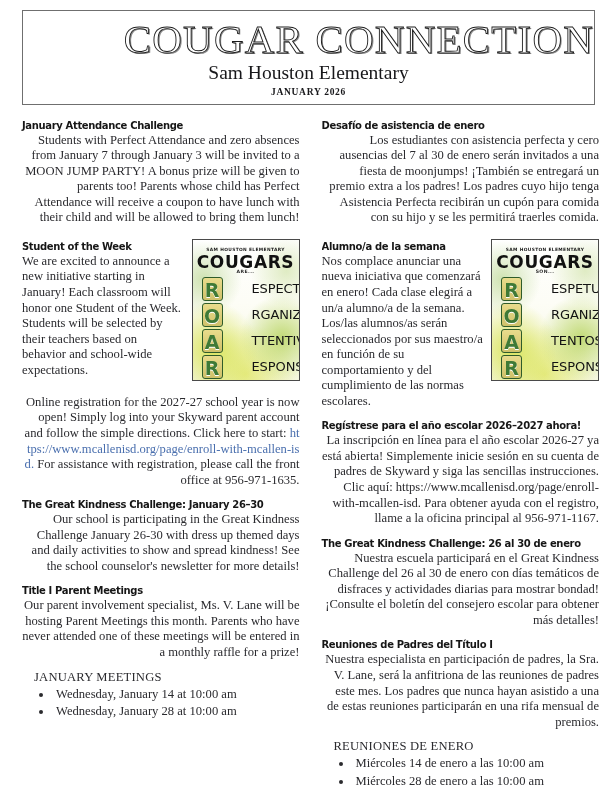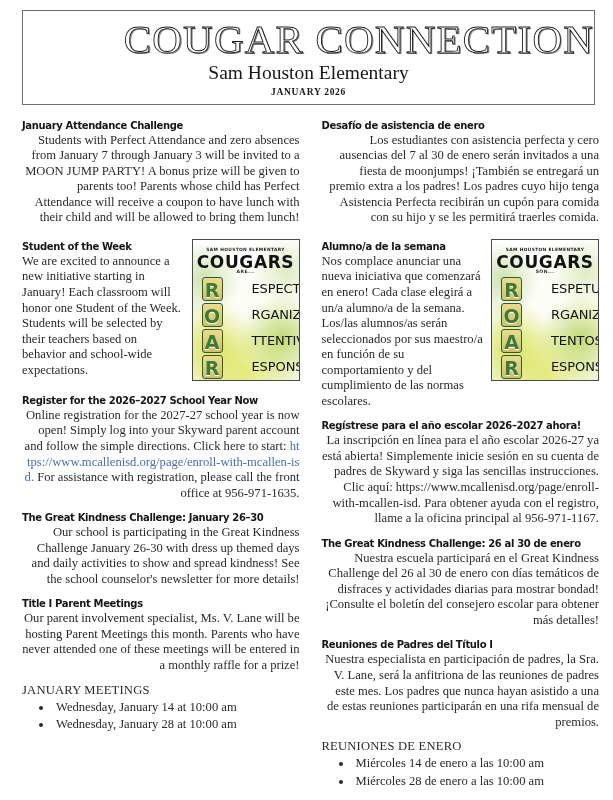--- a/index.html
+++ b/index.html
@@ -197,21 +197,21 @@
     font-family: "Liberation Serif", serif;
     font-size: 12.6px;
     line-height: 1.38;
     color: #2a2a2e;
   }
   ul.meetings li { padding-left: 3px; }
   .meetings-title {
     font-family: "Liberation Serif", serif;
     font-size: 12.6px;
     letter-spacing: 0.2px;
-    margin: 0 0 1px 0;
+    margin: 0 0 1px 12px;
     color: #2a2a2e;
   }
   .spacer-sm { height: 9px; }
 </style>
 </head>
 <body>
 
 <div class="page">
 
   <div class="masthead">
@@ -251,21 +251,20 @@
               <span class="roar-letter">R</span>
               <span class="roar-word">ESPONSIBLE</span>
             </div>
           </div>
         </div>
         <h2 class="head">Student of the Week</h2>
         <p class="body">We are excited to announce a new initiative starting in January! Each classroom will honor one Student of the Week. Students will be selected by their teachers based on behavior and school-wide expectations.</p>
       </div>
 
       <div class="section">
-        <h2 class="head">Register for the 2026–2027 School Year Now</h2>
         <p class="body"><span>Online registration for the 2027-27 school year is now open! Simply log into your Skyward parent account and follow the simple directions. Click here to start: </span><a class="link" href="#">https://www.mcallenisd.org/page/enroll-with-mcallen-isd.</a><span> For assistance with registration, please call the front office at 956-971-1635.</span></p>
       </div>
 
       <div class="section">
         <h2 class="head">The Great Kindness Challenge: January 26–30</h2>
         <p class="body">Our school is participating in the Great Kindness Challenge January 26-30 with dress up themed days and daily activities to show and spread kindness! See the school counselor's newsletter for more details!</p>
       </div>
 
       <div class="section">
         <h2 class="head">Title I Parent Meetings</h2>

